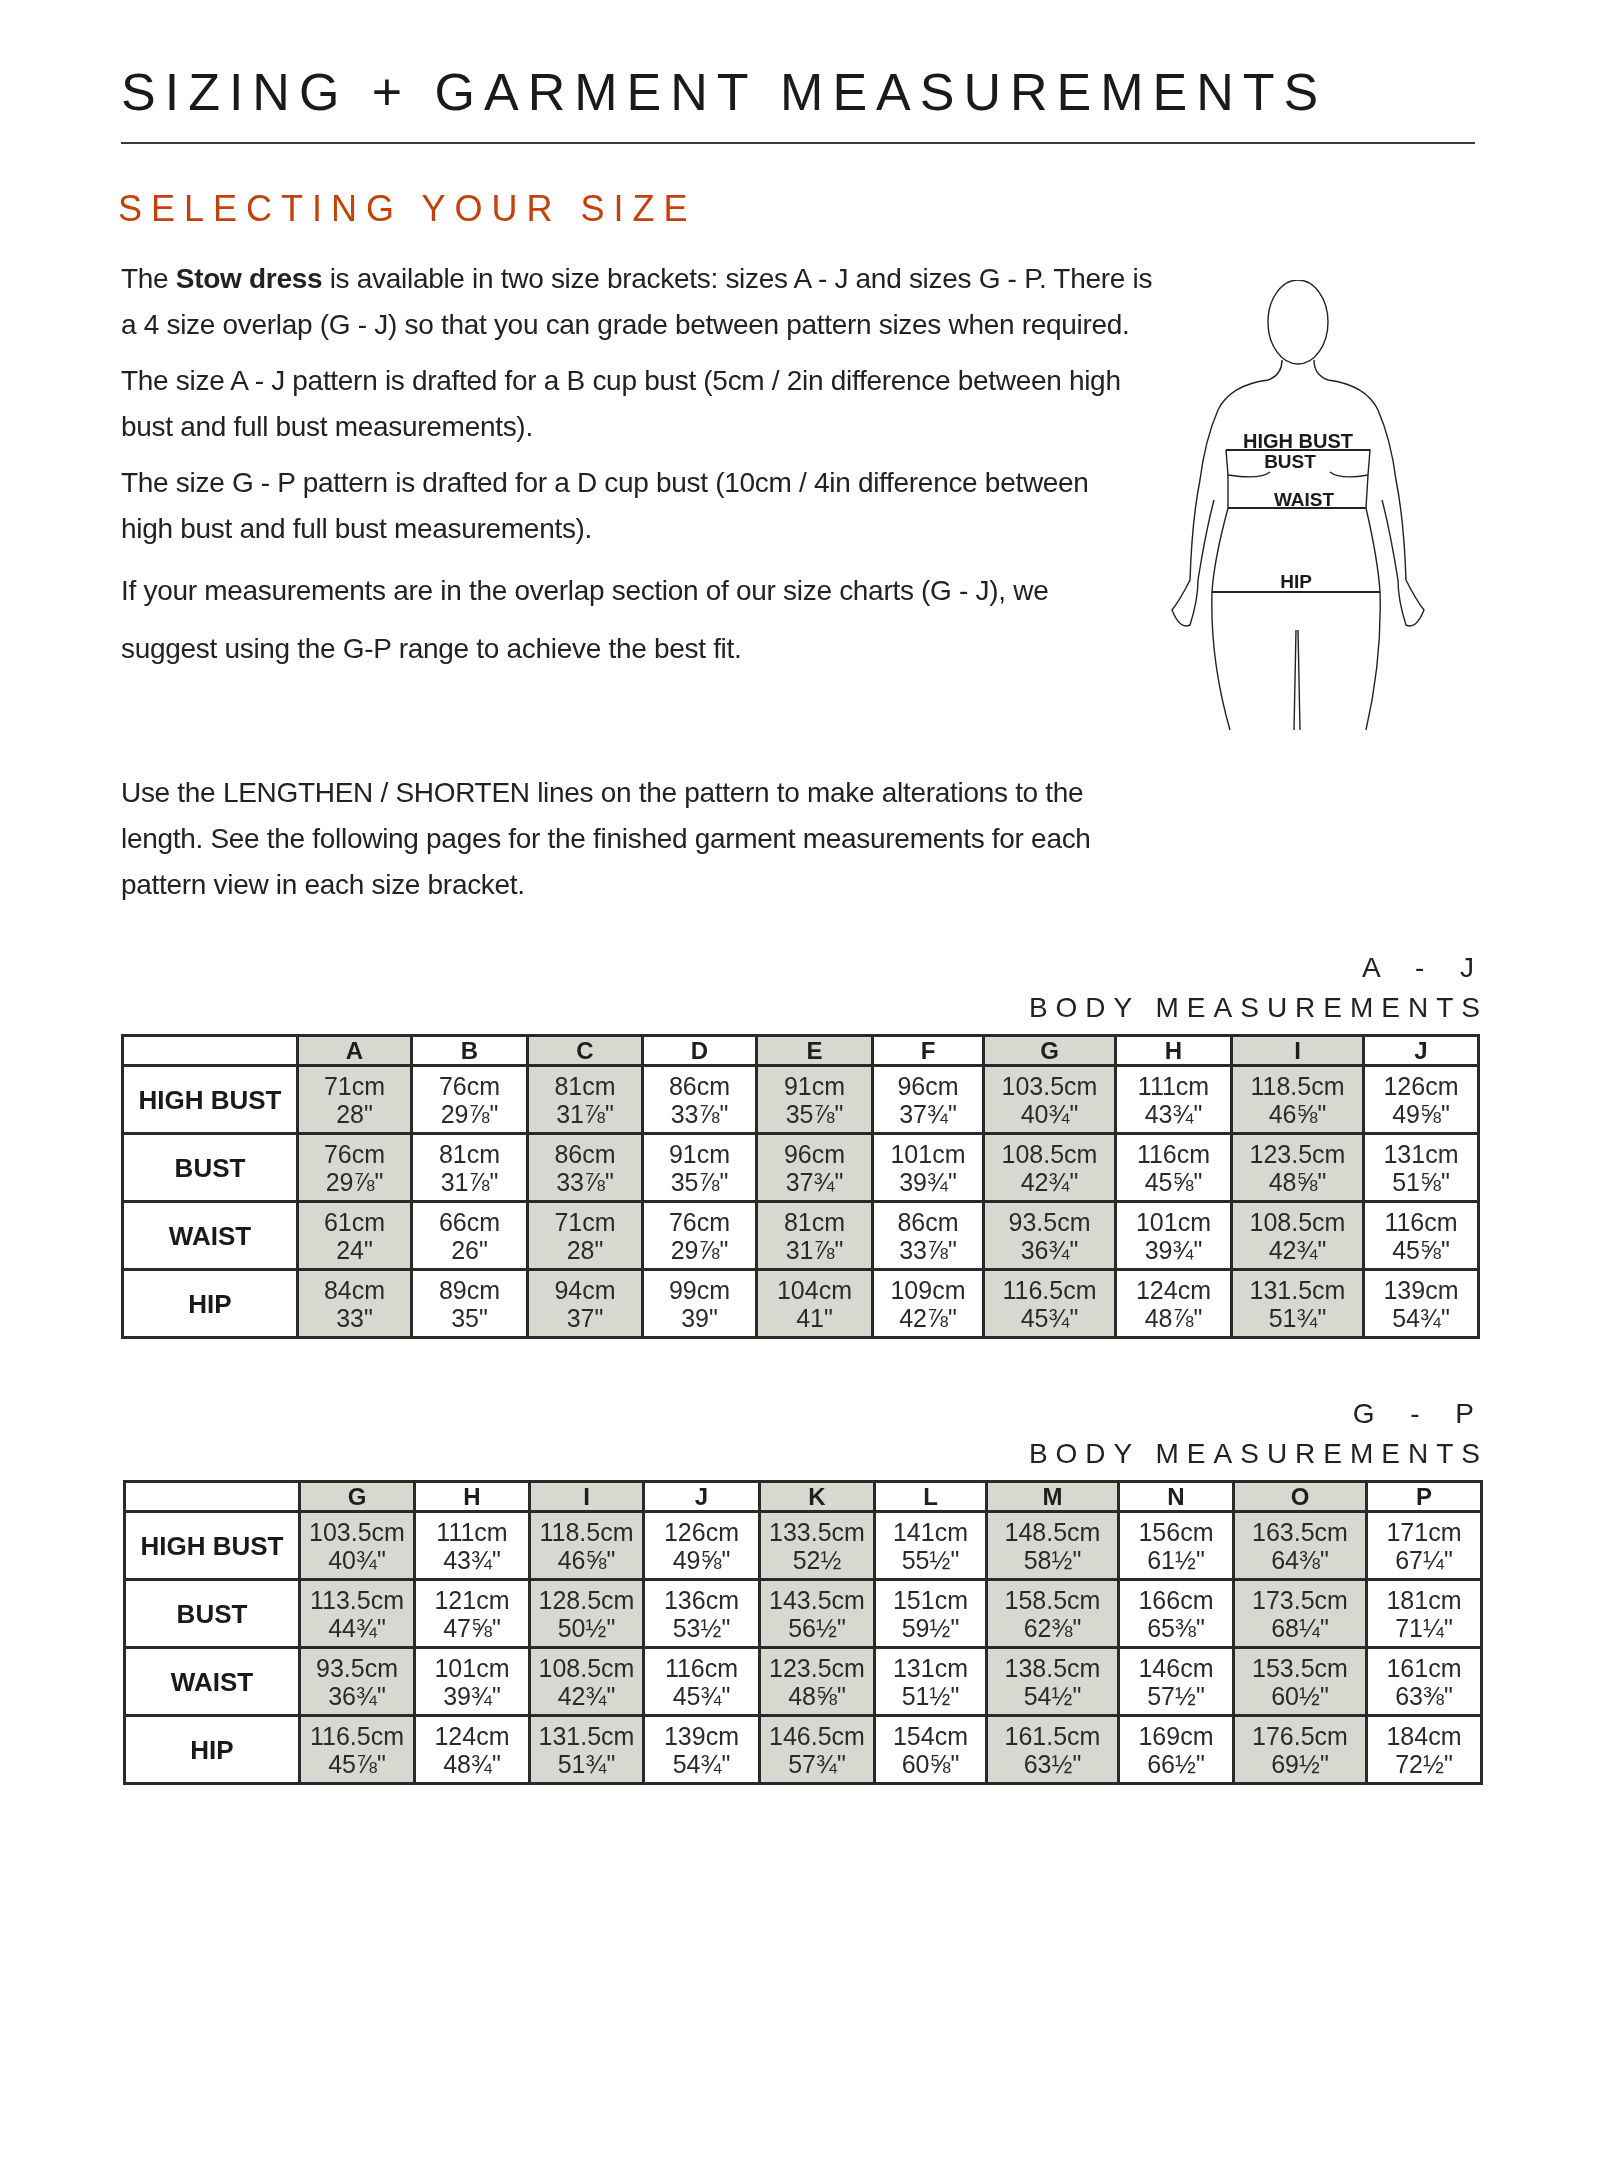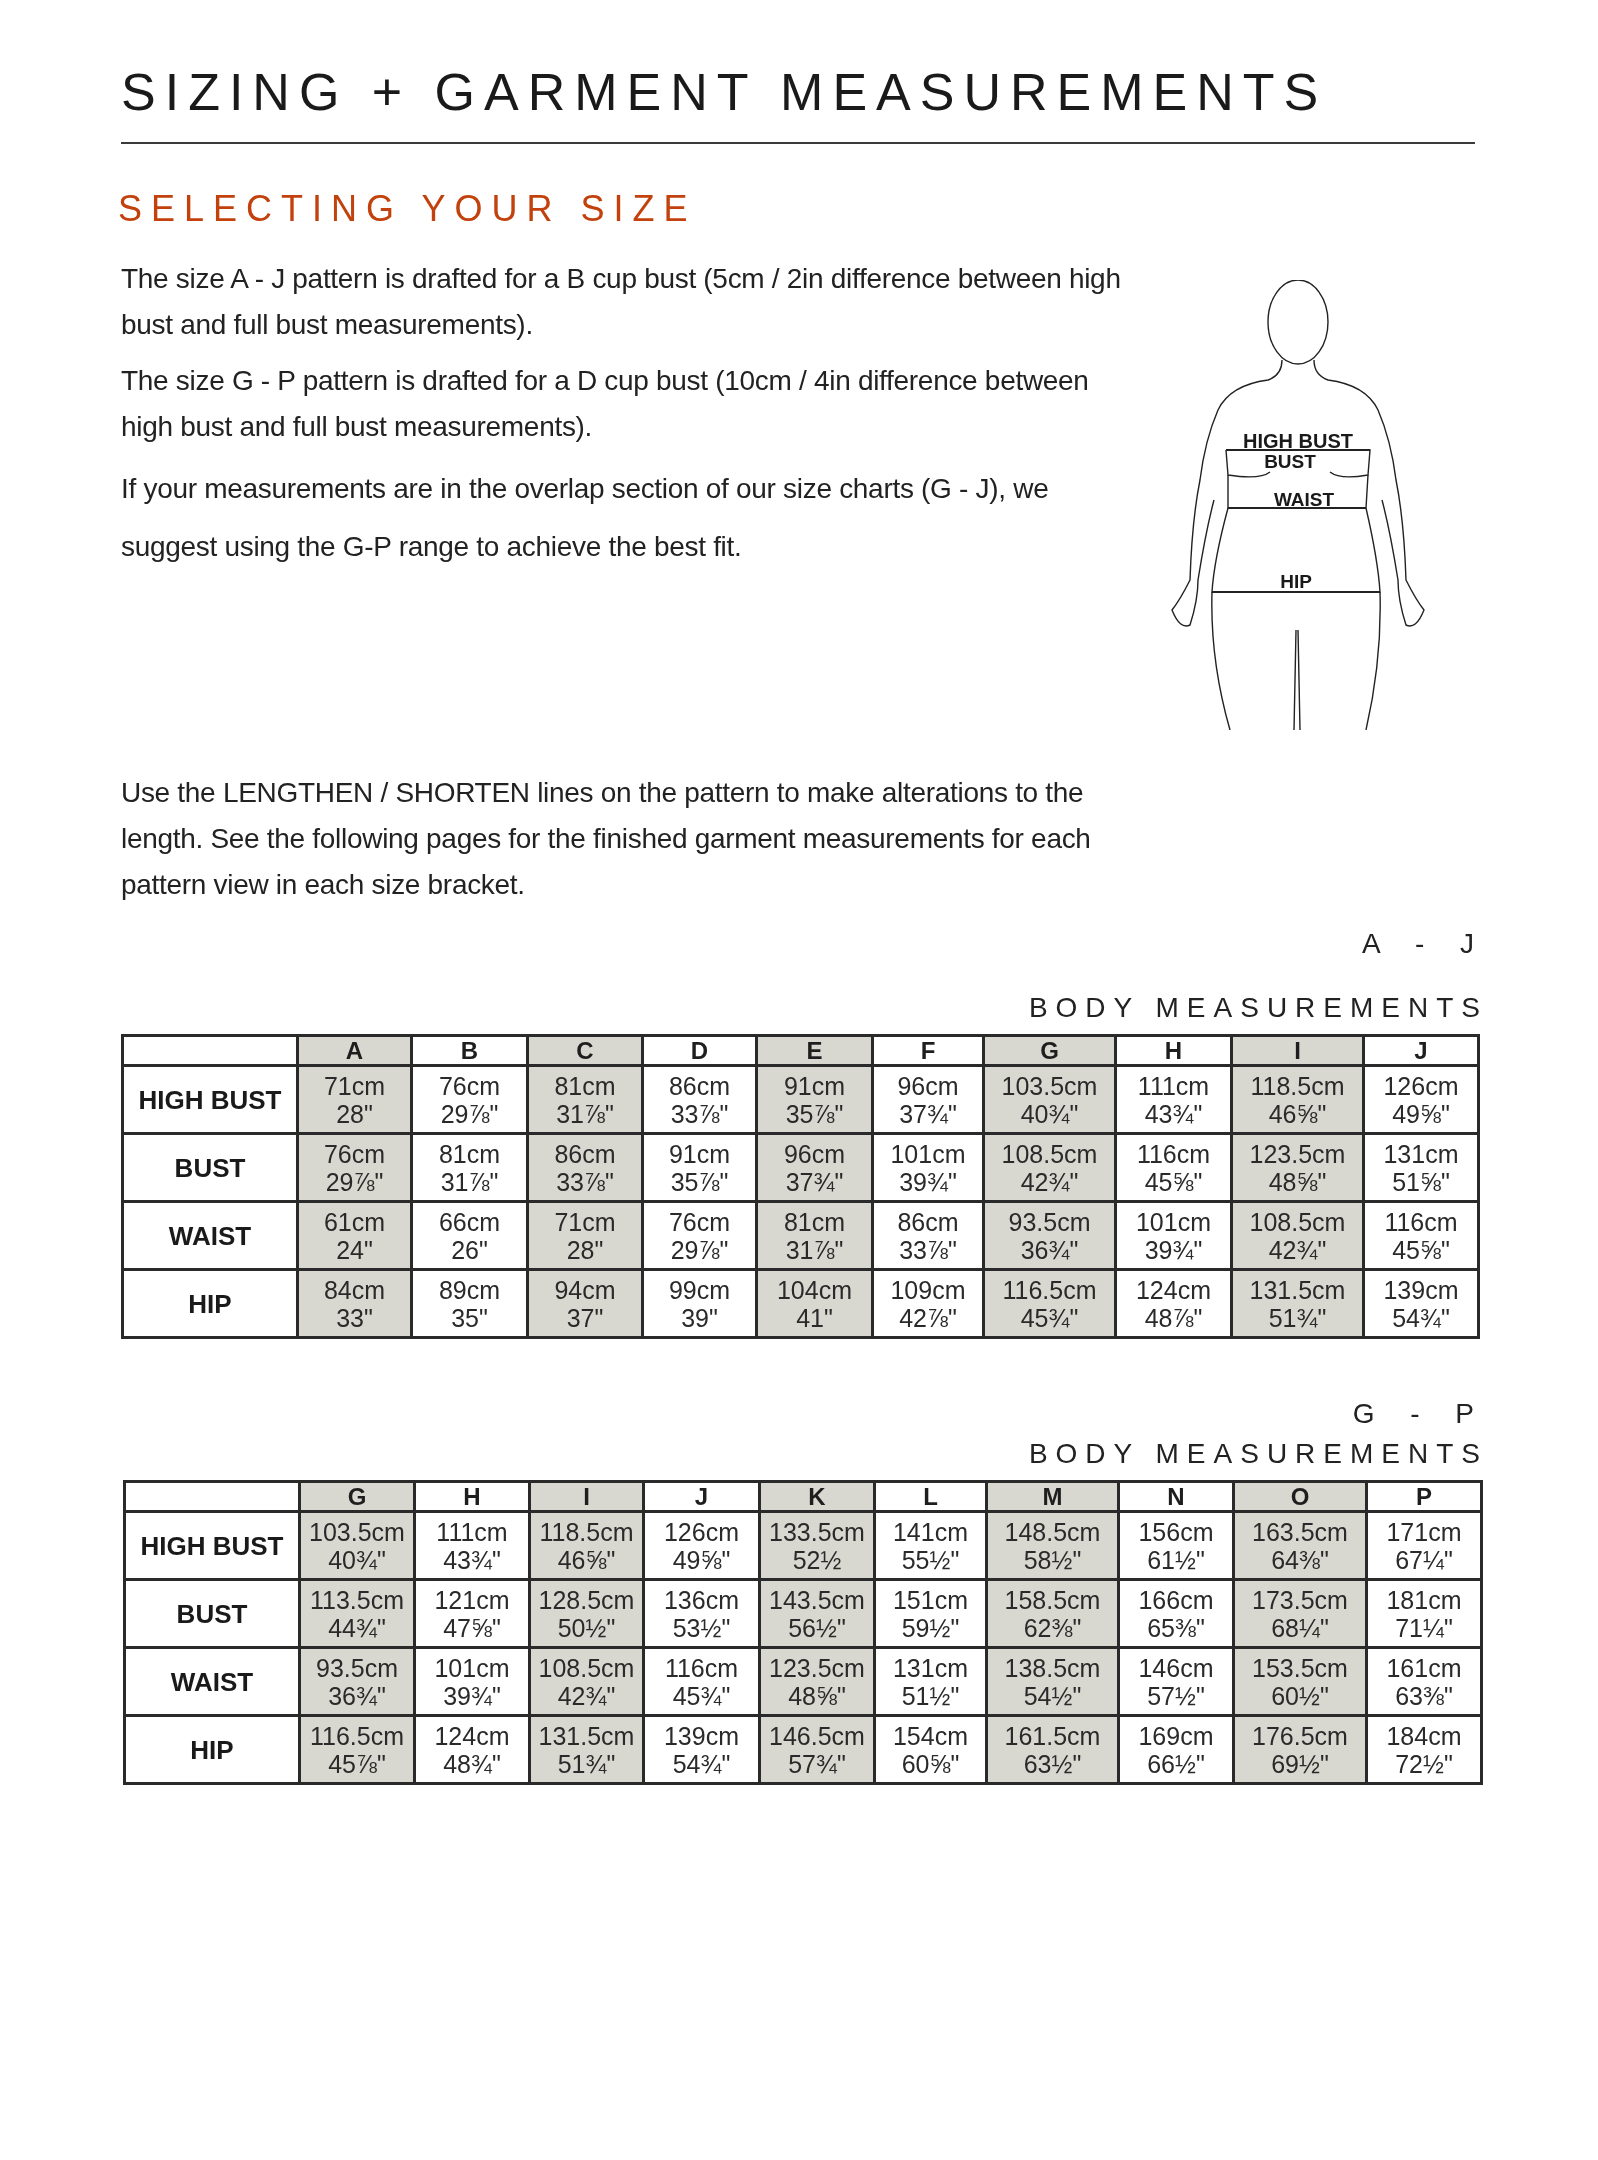--- a/index.html
+++ b/index.html
@@ -27,20 +27,21 @@
   .cell-line { display: block; }
 </style>
 </head>
 <body>
 
 <div class="abs title">SIZING + GARMENT MEASUREMENTS</div>
 <div class="abs rule"></div>
 <div class="abs subtitle">SELECTING YOUR SIZE</div>
 
 <div class="abs para" style="top:256px;">
+  <p><span>The </span><b>Stow dress</b><span> is available in two size brackets: sizes A - J and sizes G - P. There is a 4 size overlap (G - J) so that you can grade between pattern sizes when required.</span></p>
   <p style="width:1000px;">The size A - J pattern is drafted for a B cup bust (5cm / 2in difference between high bust and full bust measurements).</p>
   <p style="width:980px;">The size G - P pattern is drafted for a D cup bust (10cm / 4in difference between high bust and full bust measurements).</p>
   <p style="width:960px; line-height:58px;">If your measurements are in the overlap section of our size charts (G - J), we suggest using the G-P range to achieve the best fit.</p>
 </div>
 
 <div class="abs para" style="top:770px; width:1020px;">Use the LENGTHEN / SHORTEN lines on the pattern to make alterations to the length. See the following pages for the finished garment measurements for each pattern view in each size bracket.</div>
 
 <div class="abs figure">
   <svg width="260" height="450" viewBox="0 0 260 450">
     <g fill="none" stroke="#222" stroke-width="1.4">
@@ -57,21 +58,21 @@
     <line x1="56" y1="170" x2="200" y2="170" stroke="#222" stroke-width="1.8"></line>
     <line x1="58" y1="228" x2="196" y2="228" stroke="#222" stroke-width="1.8"></line>
     <line x1="42" y1="312" x2="210" y2="312" stroke="#222" stroke-width="1.8"></line>
     <text x="128" y="168" text-anchor="middle" font-family="Liberation Sans, sans-serif" font-weight="700" font-size="20" fill="#1a1a1a">HIGH BUST</text>
     <text x="120" y="188" text-anchor="middle" font-family="Liberation Sans, sans-serif" font-weight="700" font-size="19" fill="#1a1a1a">BUST</text>
     <text x="134" y="226" text-anchor="middle" font-family="Liberation Sans, sans-serif" font-weight="700" font-size="19" fill="#1a1a1a">WAIST</text>
     <text x="126" y="308" text-anchor="middle" font-family="Liberation Sans, sans-serif" font-weight="700" font-size="19" fill="#1a1a1a">HIP</text>
   </svg>
 </div>
 
-<div class="abs tbl-heading" style="top:928px; letter-spacing:14px;text-align:right;">A - J</div>
+<div class="abs tbl-heading" style="top:952px; letter-spacing:14px;text-align:right;">A - J</div>
 <div class="abs tbl-heading" style="top:992px;">BODY MEASUREMENTS</div>
 
 <table class="meas" id="tbl-aj" style="left:121px; top:1034px; width:1356px;">
   <colgroup>
     <col style="width:175px">
       <col style="width:114px">
       <col style="width:116px">
       <col style="width:115px">
       <col style="width:114px">
       <col style="width:116px">

